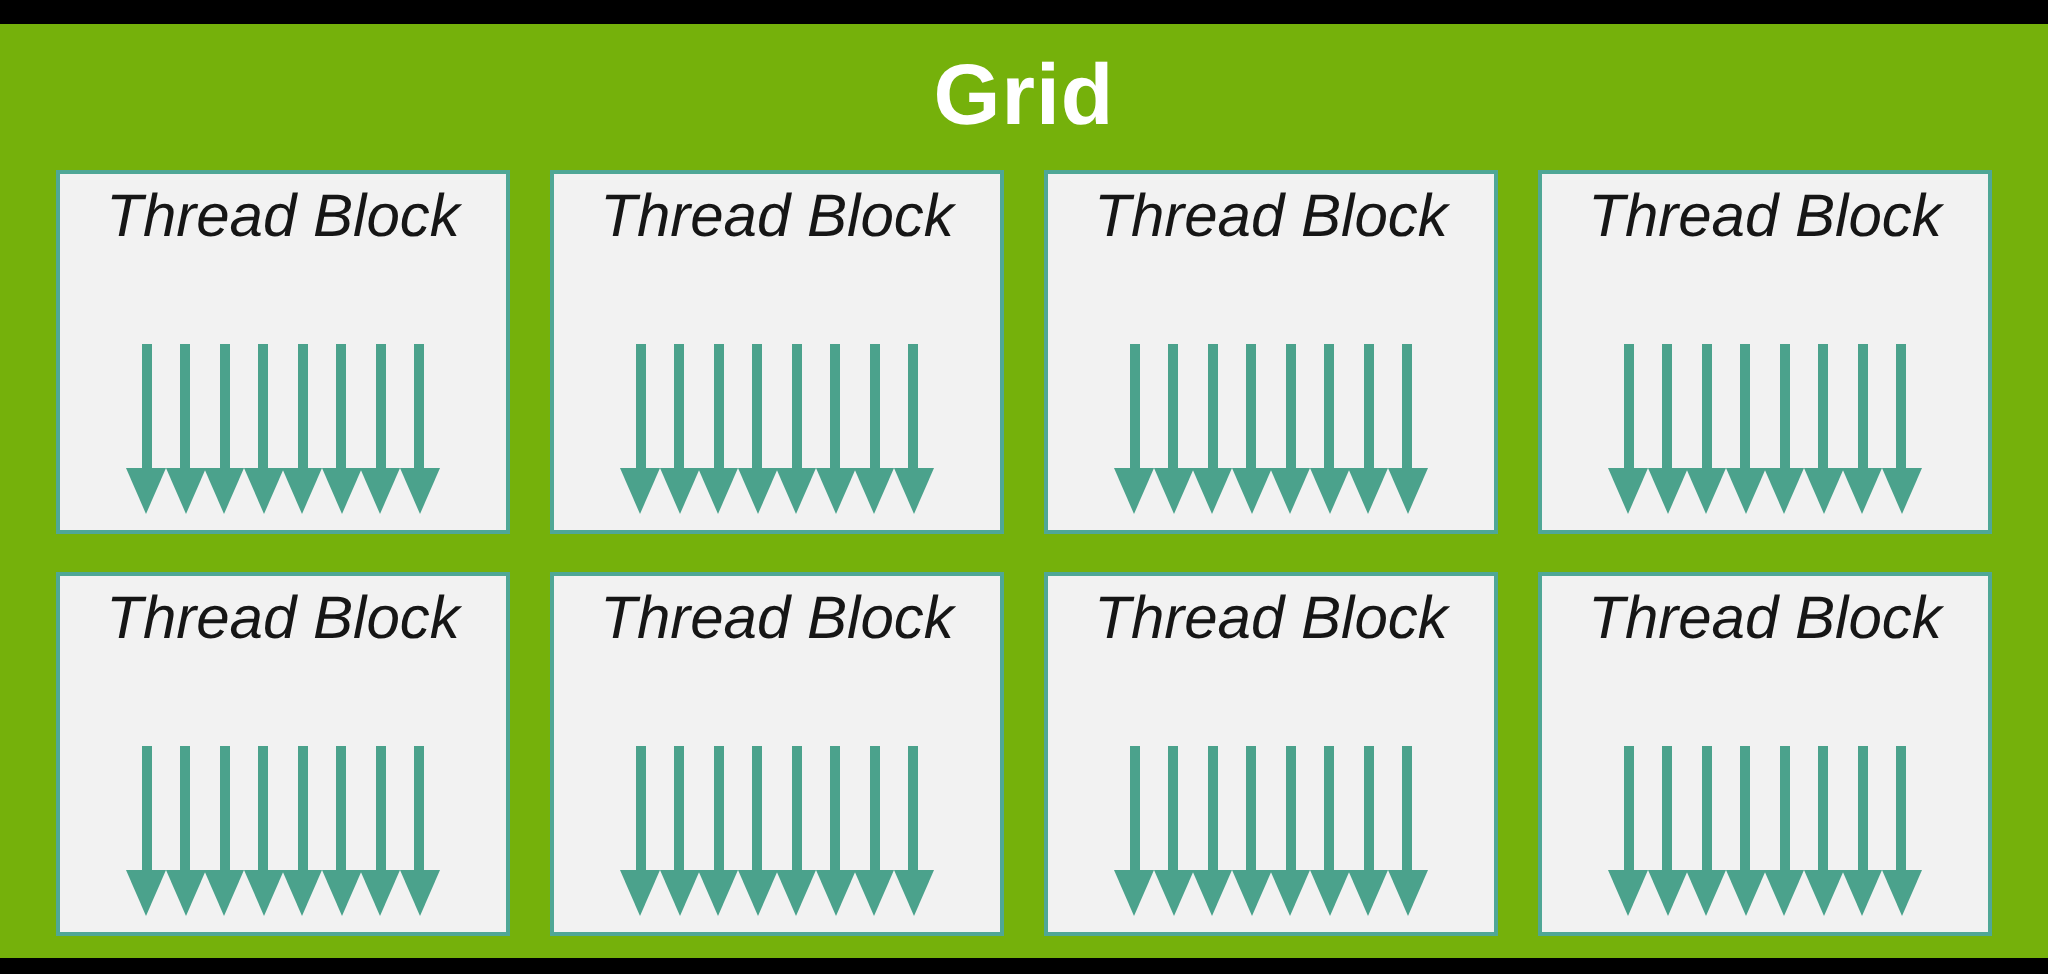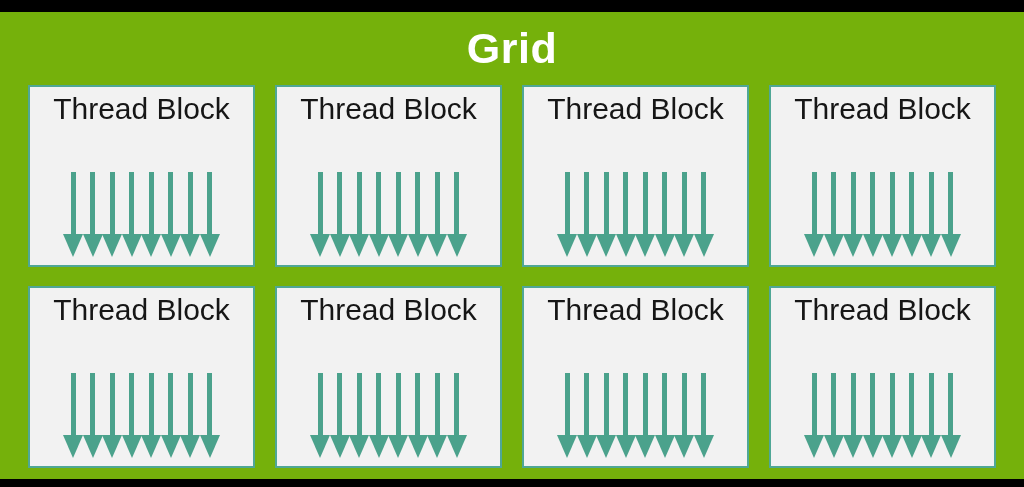--- a/index.html
+++ b/index.html
@@ -42,20 +42,21 @@
     letter-spacing: 0.5px;
   }
   .block-grid {
     flex: 1 1 auto;
     display: grid;
     grid-template-columns: repeat(4, 1fr);
     grid-template-rows: 1fr 1fr;
     column-gap: 20px;
     row-gap: 19px;
     margin-bottom: 11px;
+    font-style: italic;
   }
   .block {
     background: var(--block-fill, #F2F2F2);
     border: 2px solid var(--block-border, #4FA796);
     box-sizing: border-box;
     display: flex;
     flex-direction: column;
     align-items: center;
   }
   .block-label {

